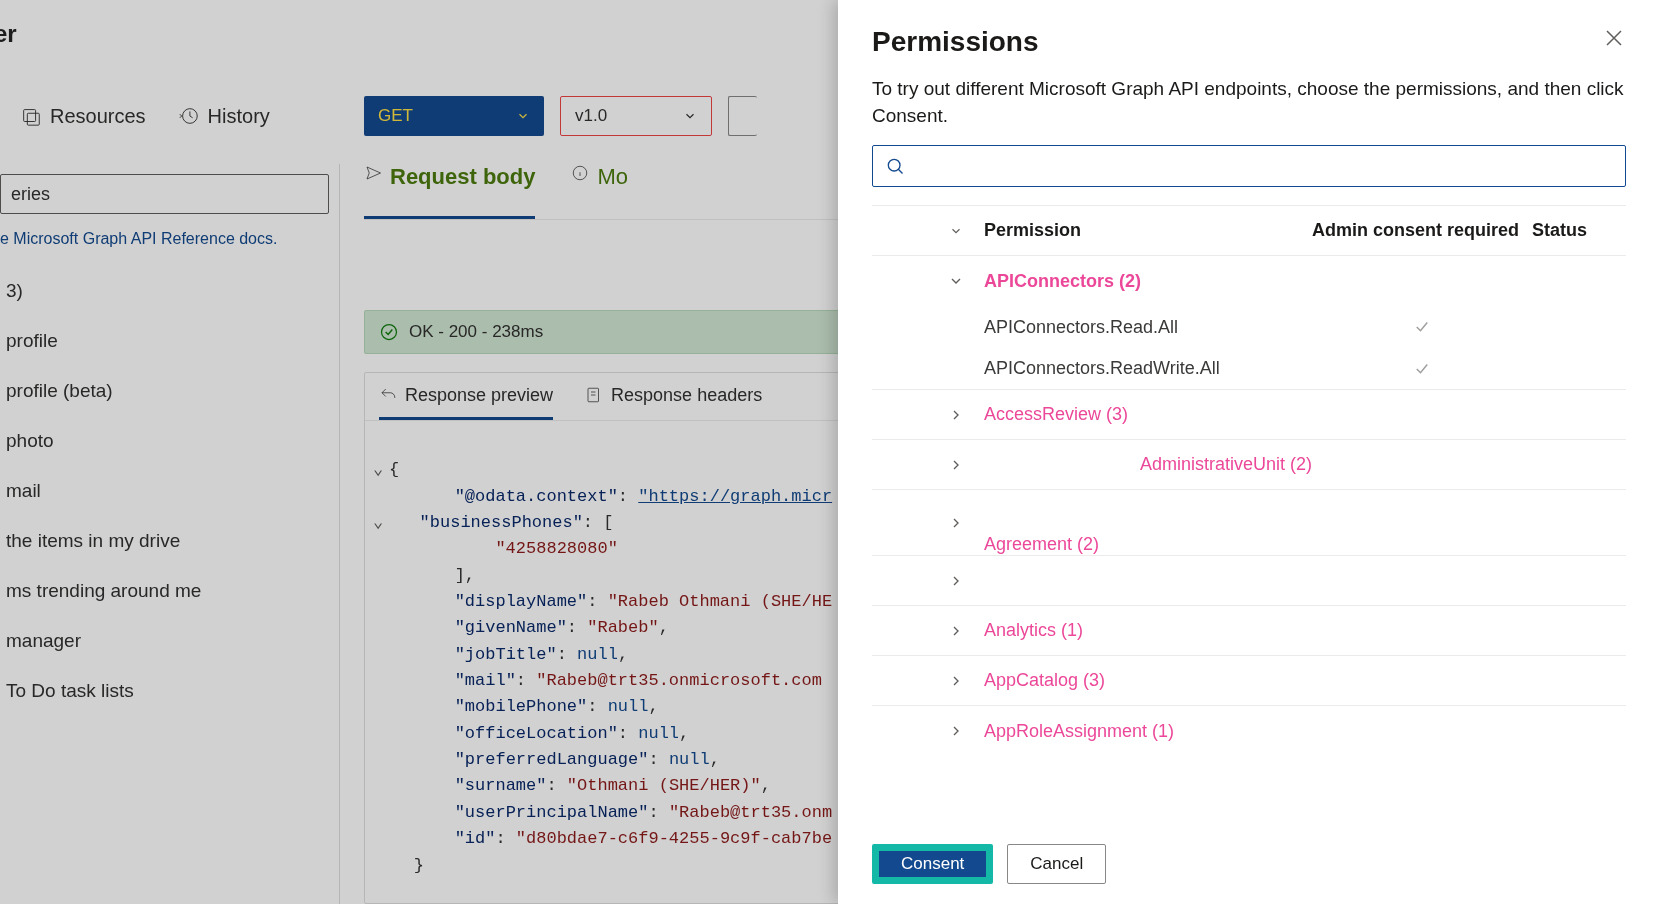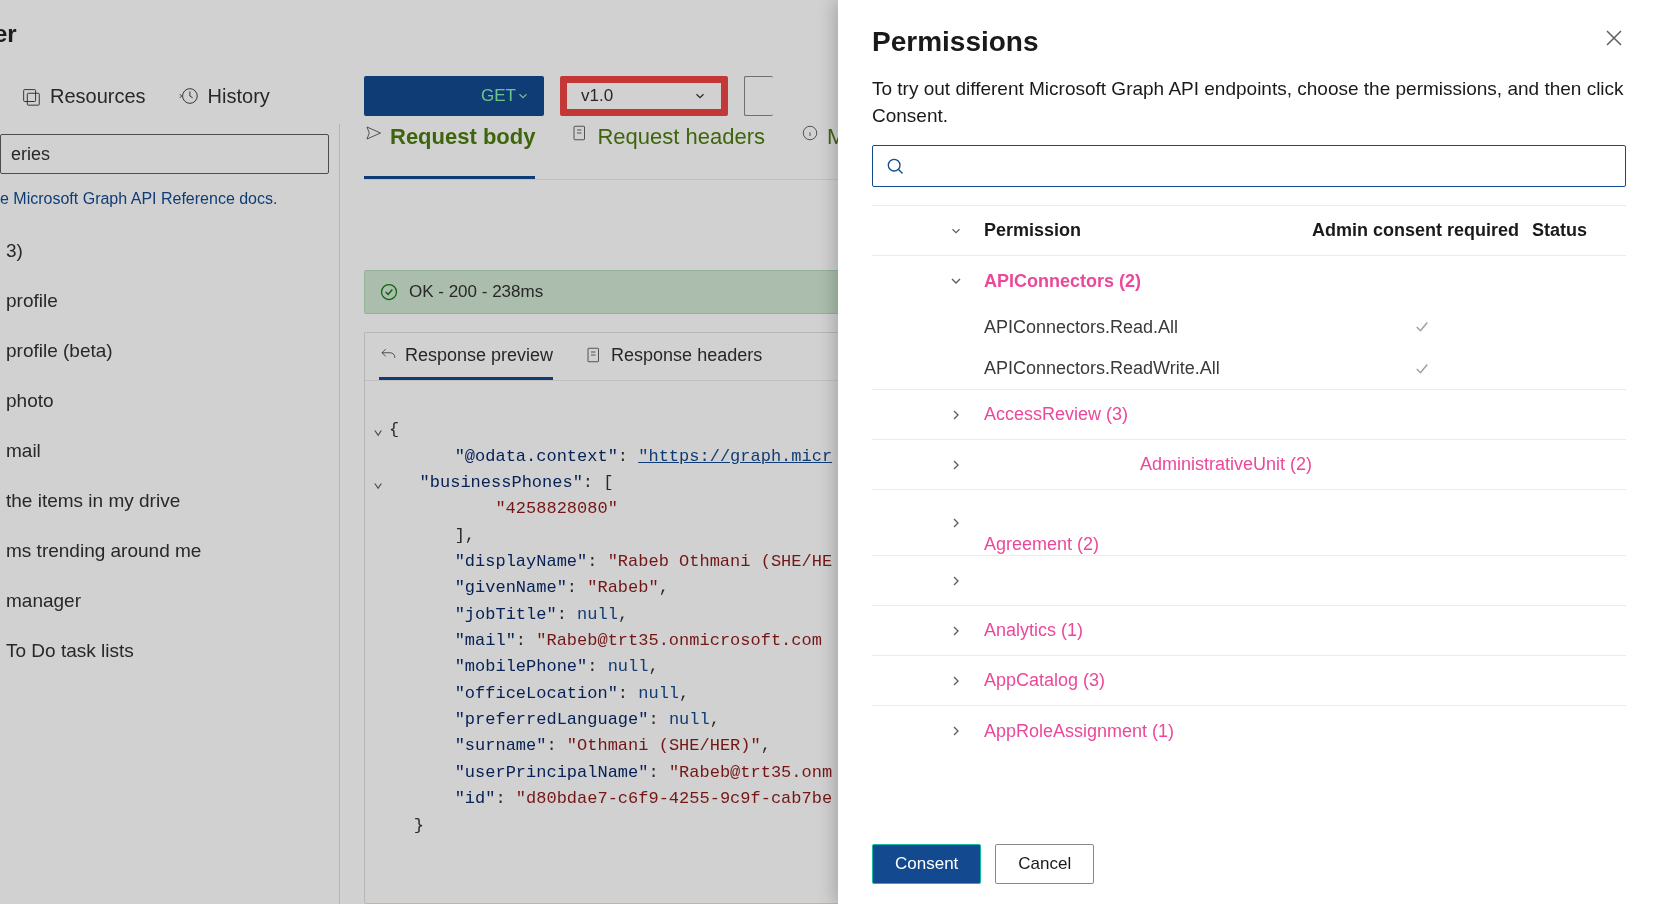--- a/index.html
+++ b/index.html
@@ -15,20 +15,21 @@
     overflow: hidden;
     position: relative;
   }
 
   
   .app {
     position: absolute;
     inset: 0;
     display: flex;
     flex-direction: column;
+    gap: 20px;
   }
   .topbar {
     height: 68px;
     display: flex;
     align-items: center;
     padding-left: 0;
     font-size: 24px;
     font-weight: 600;
     color: #242424;
   }
@@ -55,29 +56,29 @@
 
   .query-bar {
     display: flex;
     gap: 16px;
     align-items: center;
     padding-left: 24px;
   }
   .method-select {
     width: 180px; height: 40px;
     background: #134a8f;
-    color: #86efac;
-    display: flex; align-items: center; justify-content: flex-end;
+    color: #fde047;
+    display: flex; align-items: center; justify-content: space-between;
     padding: 0 14px;
     font-size: 17px;
     border-radius: 2px;
   }
   .version-select {
-    width: 168px; height: 40px;
-    border: 7px solid #ef4444;
+    width: 152px; height: 40px;
+    border: 1px solid #ef4444;
     border-radius: 2px;
     display: flex; align-items: center; justify-content: space-between;
     padding: 0 14px;
     font-size: 17px;
     background: #fff;
     color: #323130;
   }
   .chev { width:14px; height:14px; }
   .chev path { stroke: currentColor; stroke-width:2; fill:none; }
 
@@ -273,21 +274,21 @@
     padding-top: 22px;
   }
   .btn {
     height: 40px;
     padding: 0 22px;
     font-size: 17px;
     border-radius: 2px;
     display:inline-flex; align-items:center; justify-content:center;
     cursor:pointer;
   }
-  .btn-primary { background:#134a8f; color:#fff; border:1px solid #14b8a6; }
+  .btn-primary { background:#134a8f; color:#fff; border:7px solid #14b8a6; }
   .btn-secondary { background:#fff; color:#1b1a19; border:1px solid #8a8886; }
 
 </style>
 </head>
 <body>
 
 <div class="app">
 
   <div class="topbar">
     <span class="trunc">er</span>
@@ -349,27 +350,20 @@
       <div class="nav-item"><span>To Do task lists</span></div>
     </div>
 
     <div class="main">
       <div class="req-tabs">
         <span class="req-tab sel">
           <svg class="mini-icon" viewBox="0 0 24 24">
               <path d="M4 4l18 8-18 8 3-8-3-8z"></path>
             </svg>
           <span>Request body</span>
-        </span>
-        <span class="req-tab">
-          <svg class="mini-icon" viewBox="0 0 24 24">
-              <rect x="4" y="3" width="14" height="18" rx="1"></rect>
-              <path d="M8 8h6M8 12h6"></path>
-            </svg>
-          <span>Request headers</span>
         </span>
         <span class="req-tab">
           <svg class="mini-icon" viewBox="0 0 24 24">
               <circle cx="12" cy="12" r="9"></circle>
               <path d="M12 8v.01M12 11v5"></path>
             </svg>
           <span>Mo</span>
         </span>
       </div>
 

